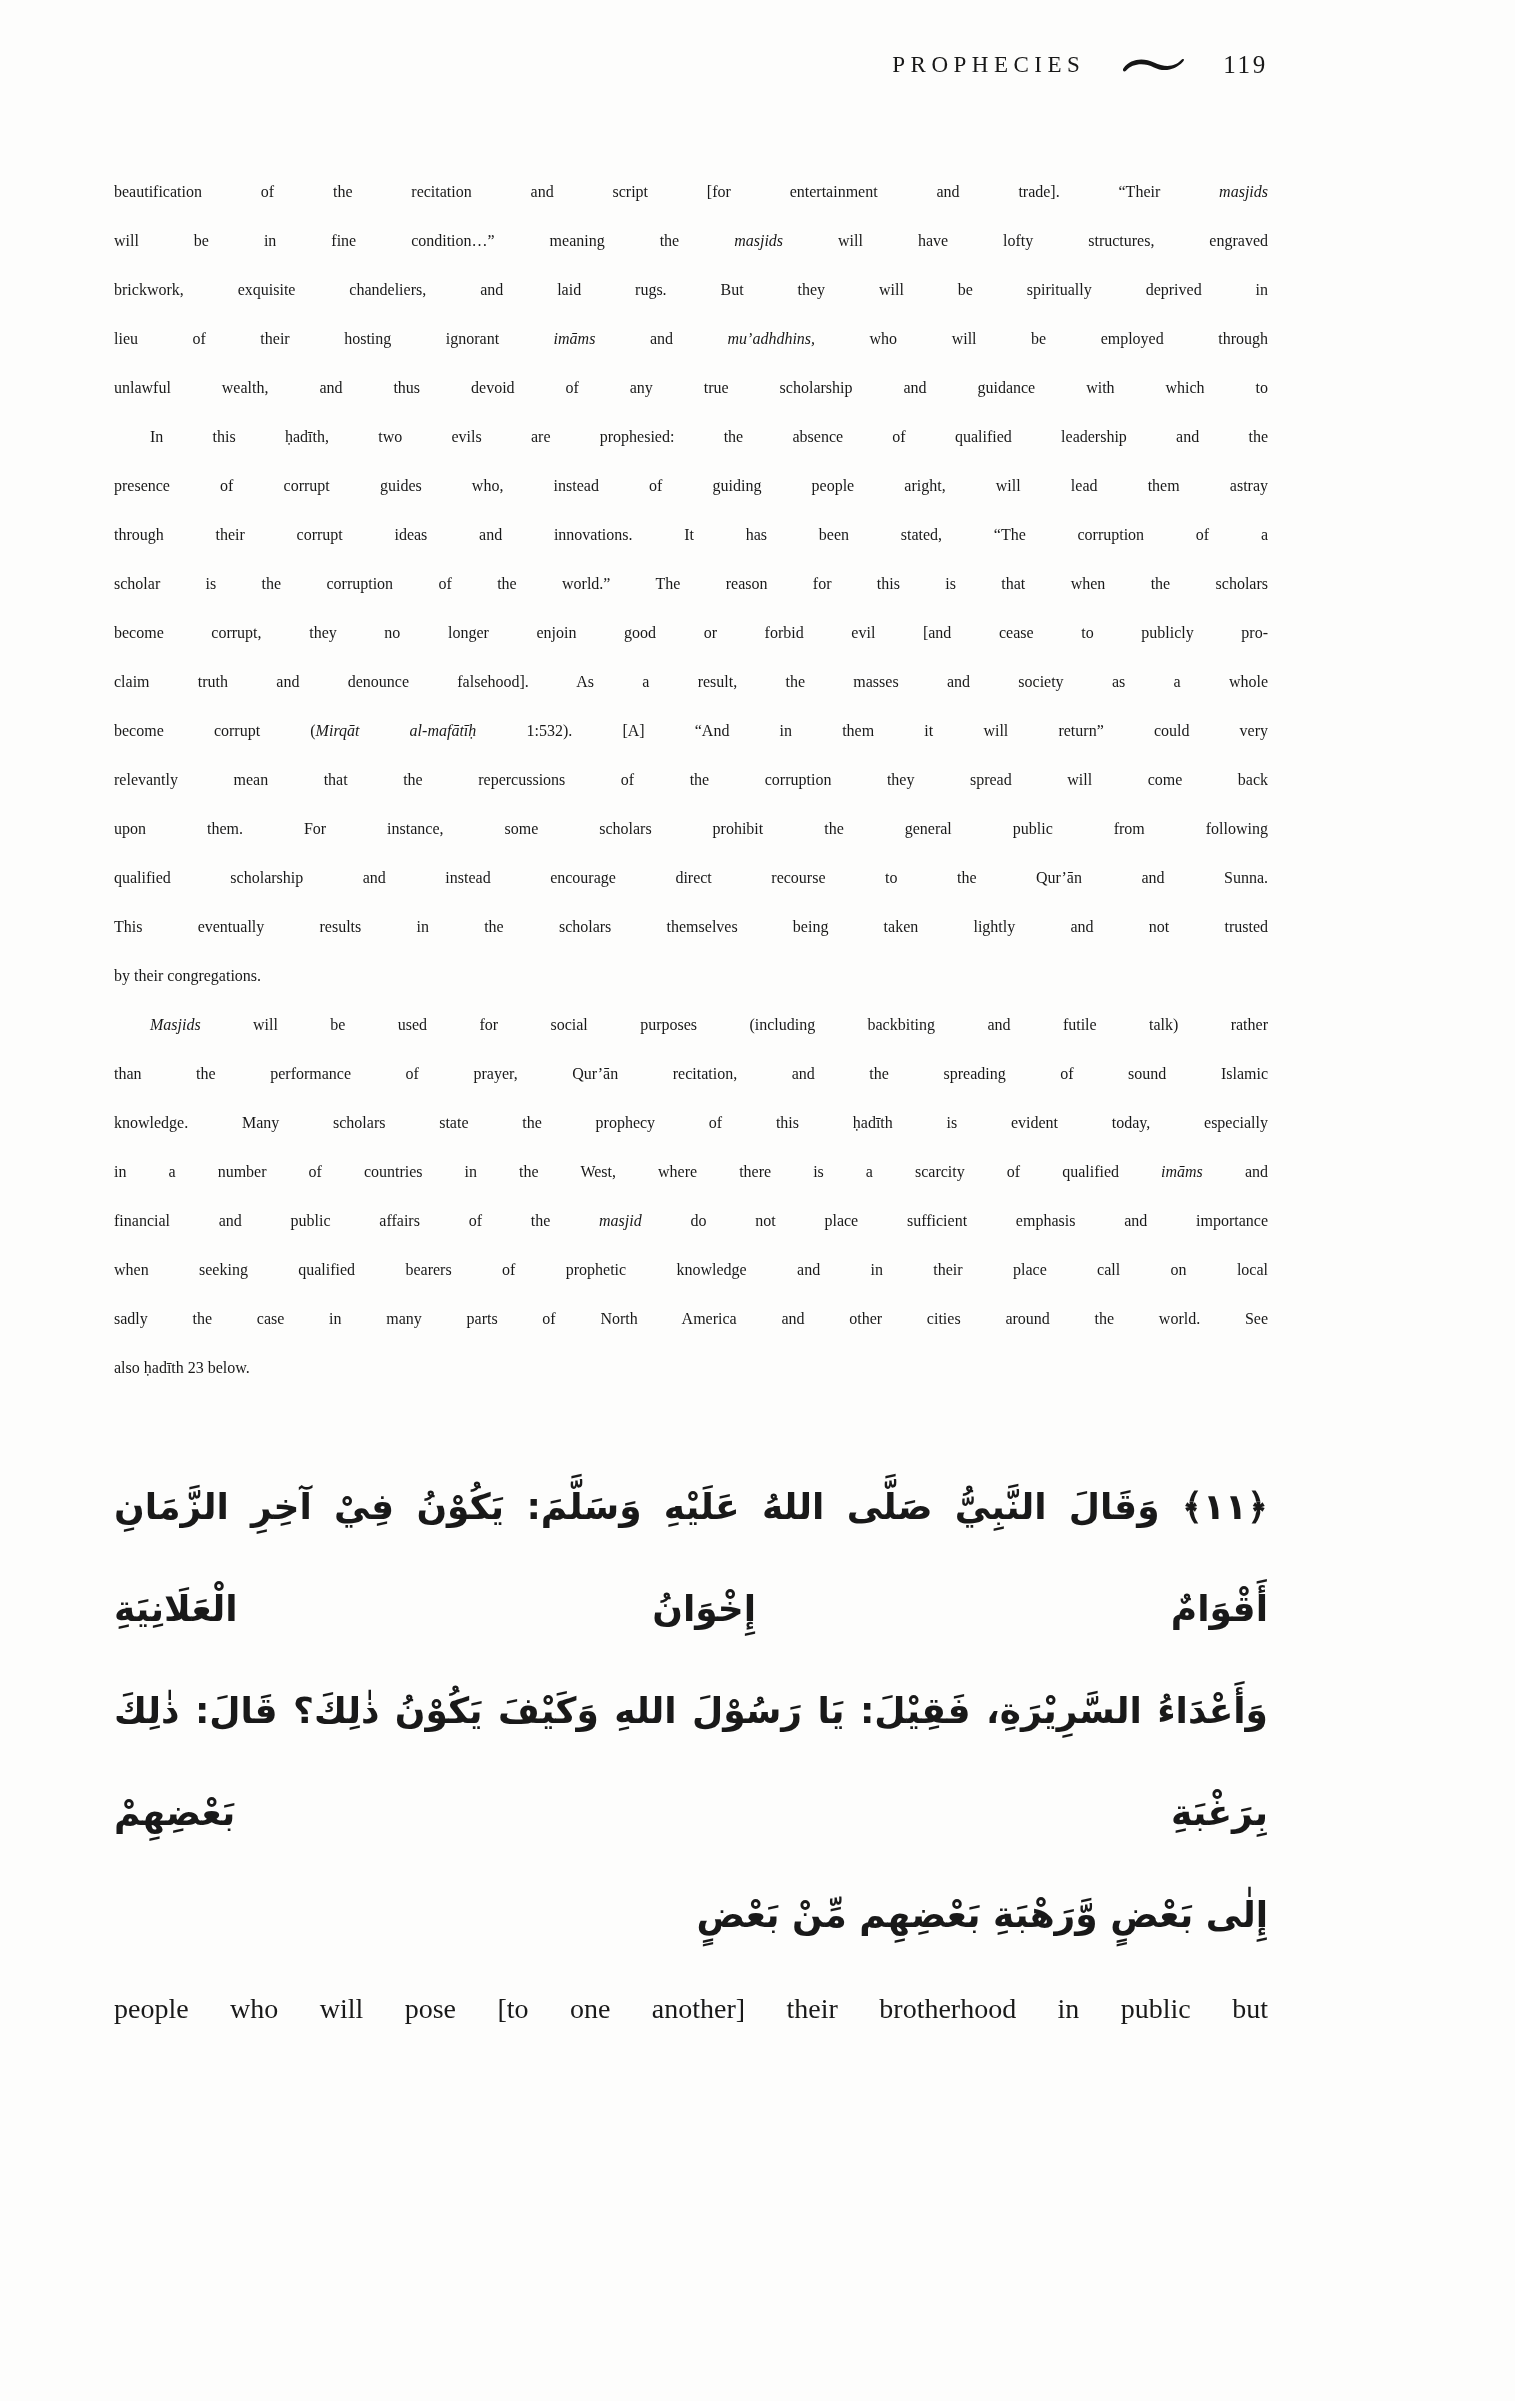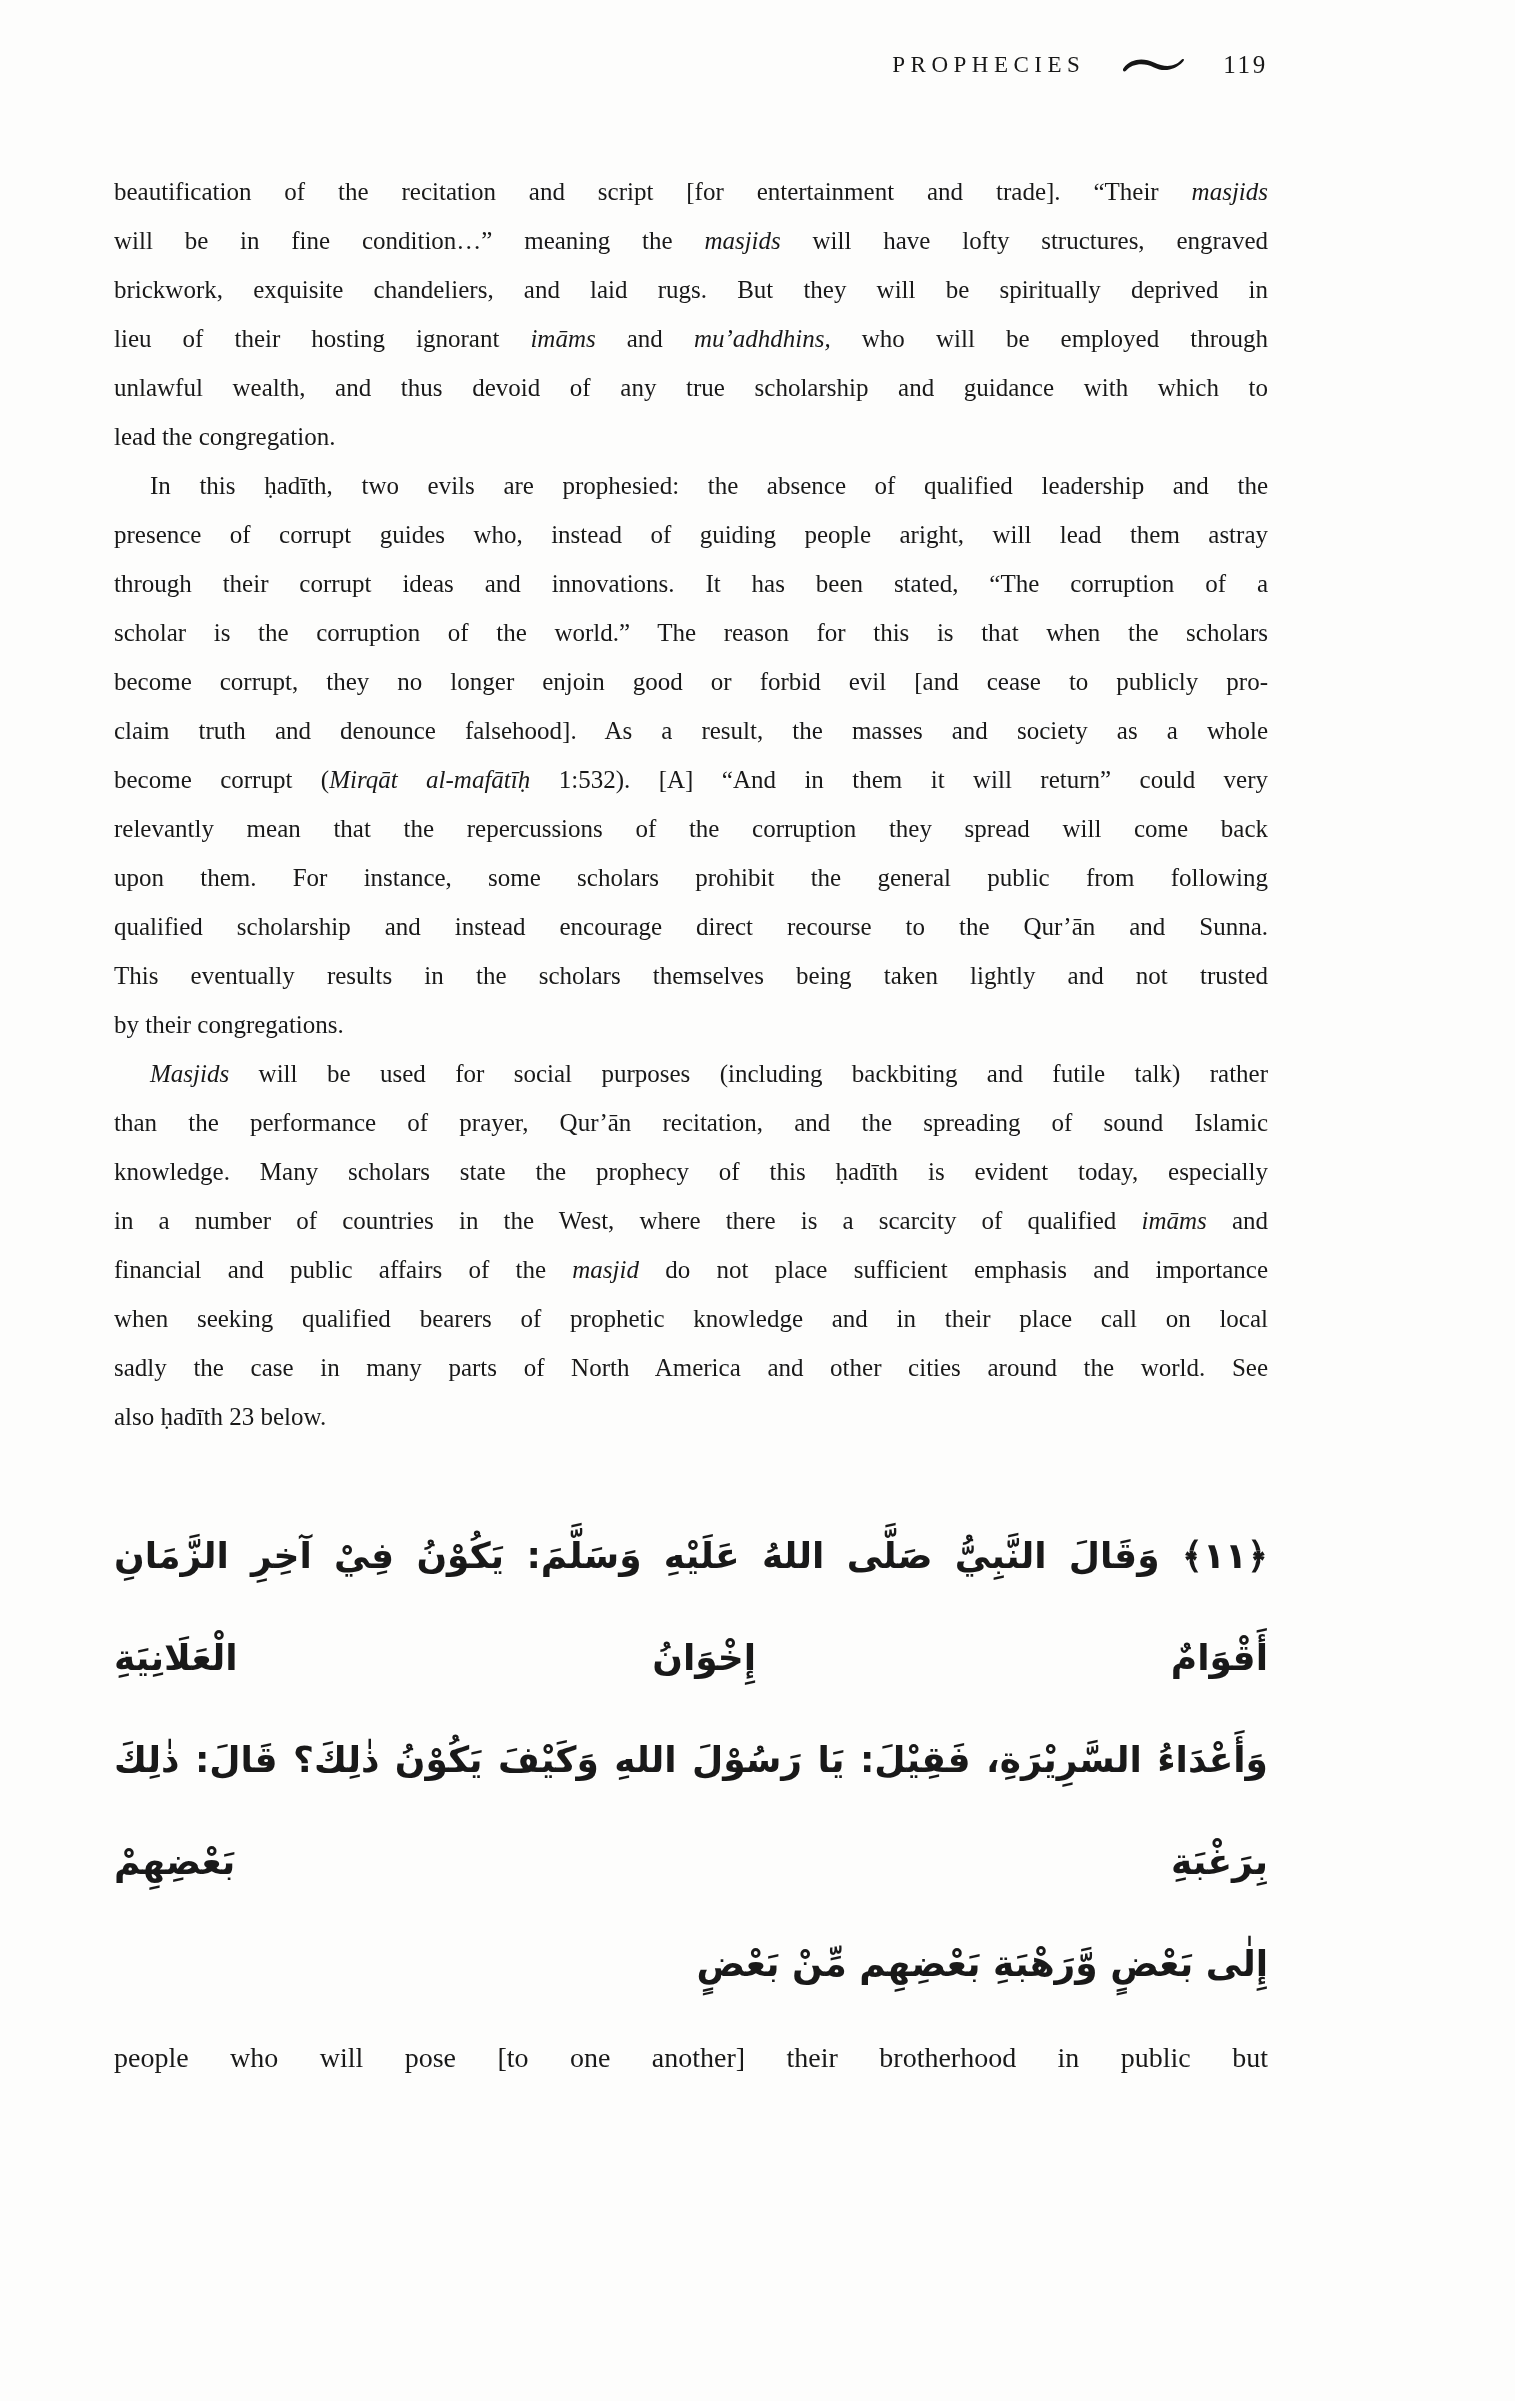--- a/index.html
+++ b/index.html
@@ -14,21 +14,21 @@
   .running-header{
     display:flex;justify-content:flex-end;align-items:center;
     gap:36px;height:29px;
   }
   .running-header .title{
     font-size:23px;letter-spacing:5.5px;font-variant:small-caps;
     text-transform:uppercase;
   }
   .running-header .folio{font-size:25px;letter-spacing:2.7px;}
   .ornament{display:inline-block;line-height:0;}
-  .body-text{margin-top:88px;font-size:25px;line-height:49px;}
+  .body-text{margin-top:88px;font-size:16px;line-height:49px;}
   .bodyline{text-align:justify;text-align-last:justify;}
   .bodyline.paraend{text-align-last:left;}
   .para.indented .bodyline:first-child{text-indent:36px;}
   em{font-style:italic;}
   .arabic-block{
     margin-top:64px;direction:rtl;
     font-family:"DejaVu Sans",sans-serif;
     font-size:36px;line-height:102px;
     font-weight:bold;
   }
@@ -53,21 +53,20 @@
     <span class="folio">119</span>
   </div>
 
   <div class="body-text">
       <div class="para">
         <div class="bodyline">beautification of the recitation and script [for entertainment and trade]. “Their <em>masjids</em></div>
         <div class="bodyline">will be in fine condition…” meaning the <em>masjids</em> will have lofty structures, engraved</div>
         <div class="bodyline">brickwork, exquisite chandeliers, and laid rugs. But they will be spiritually deprived in</div>
         <div class="bodyline">lieu of their hosting ignorant <em>imāms</em> and <em>mu’adhdhins,</em> who will be employed through</div>
         <div class="bodyline">unlawful wealth, and thus devoid of any true scholarship and guidance with which to</div>
-        <div class="bodyline paraend">lead the congregation.</div>
       </div>
       <div class="para indented">
         <div class="bodyline">In this ḥadīth, two evils are prophesied: the absence of qualified leadership and the</div>
         <div class="bodyline">presence of corrupt guides who, instead of guiding people aright, will lead them astray</div>
         <div class="bodyline">through their corrupt ideas and innovations. It has been stated, “The corruption of a</div>
         <div class="bodyline">scholar is the corruption of the world.” The reason for this is that when the scholars</div>
         <div class="bodyline">become corrupt, they no longer enjoin good or forbid evil [and cease to publicly pro-</div>
         <div class="bodyline">claim truth and denounce falsehood]. As a result, the masses and society as a whole</div>
         <div class="bodyline">become corrupt (<em>Mirqāt al-mafātīḥ</em> 1:532). [A] “And in them it will return” could very</div>
         <div class="bodyline">relevantly mean that the repercussions of the corruption they spread will come back</div>

